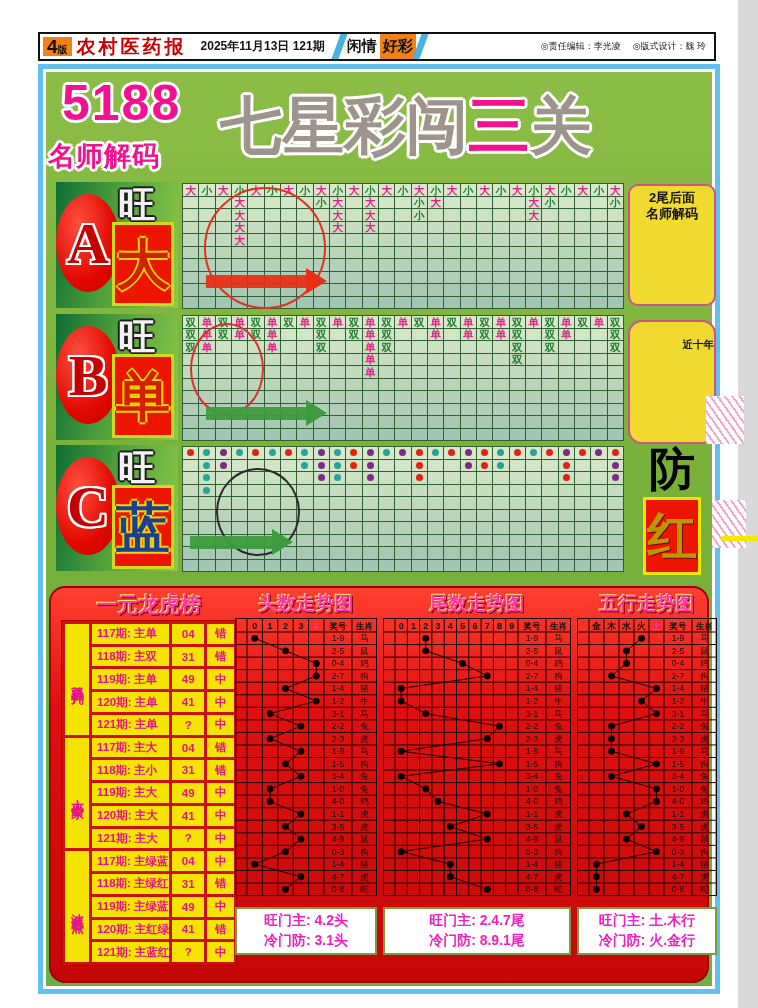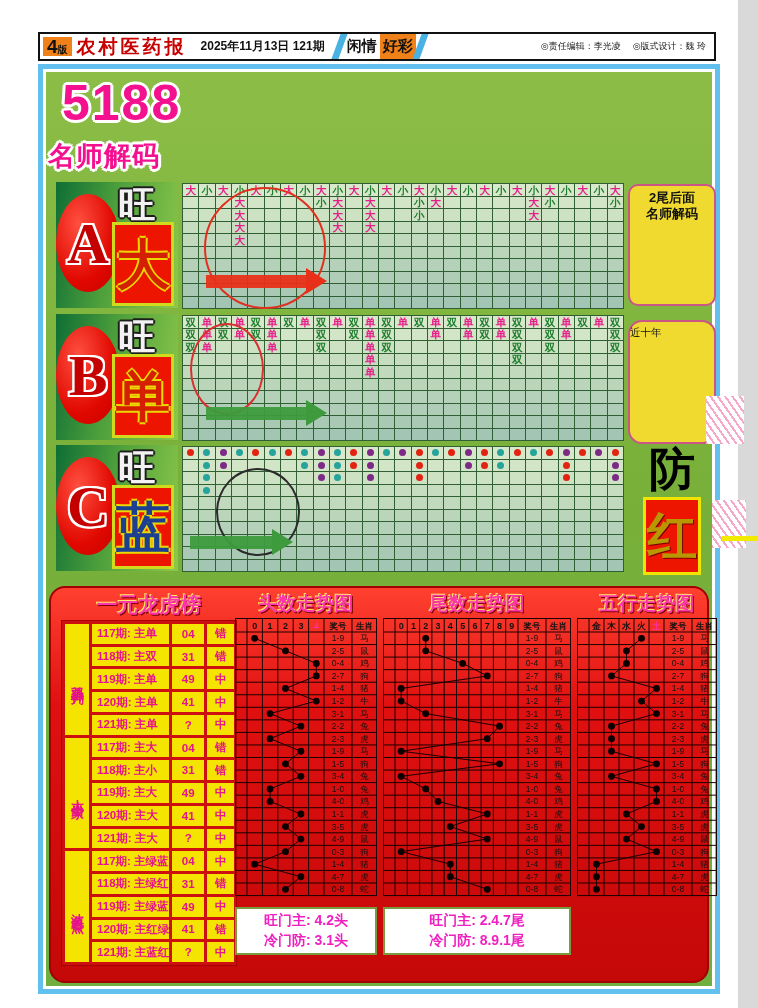--- a/index.html
+++ b/index.html
@@ -70,21 +70,21 @@
   .arrow-b{color:#3d9b3d;left:24px;top:92px;width:118px;}
   .arrow-c{color:#3d9b3d;left:8px;top:90px;width:100px;}
   
   .sec-side{position:absolute;left:582px;top:2px;width:88px;height:126px;}
   .tips{position:absolute;left:0;top:2px;right:0;bottom:2px;background:#f0da30;border:2px solid #cc5588;
         border-radius:10px;padding:4px 1px;box-sizing:border-box;}
   .tips-title{font-size:13px;font-weight:bold;color:#111;text-align:center;line-height:1.2;}
   .tips-nums{margin-top:5px;text-align:center;font-family:"DejaVu Sans Mono","Liberation Mono",monospace;
              font-size:11.5px;font-weight:bold;color:#111;line-height:1.45;}
   .near-box{position:absolute;left:0;top:6px;right:0;bottom:-4px;background:#f0da30;border:2px solid #cc5588;border-radius:14px;}
-  .near-label{margin-top:4px;text-align:left;font-size:10.5px;font-weight:normal;color:#111;}
+  .near-label{margin-top:16px;text-align:right;font-size:10.5px;font-weight:bold;color:#111;}
   .fang{font-family:"Liberation Serif","DejaVu Serif",serif;text-align:center;font-size:46px;line-height:1;
         font-weight:bold;color:#000;margin-top:2px;}
   .kb-red{width:58px;height:78px;margin:4px auto 0;background:#ee1500;border:3px solid #f0e400;
           display:flex;align-items:center;justify-content:center;box-sizing:border-box;}
   .red-char{font-size:50px;font-weight:bold;color:#b89800;text-shadow:1px 1px 0 #7a0000;}
   
   .bottom{position:absolute;left:3px;right:3px;top:514px;bottom:3px;border-radius:16px;
           background:linear-gradient(180deg,#ff4030,#e01010 30%,#c40808);border:2px solid #a00000;box-sizing:border-box;}
   .btitle{text-align:center;font-weight:bold;color:#ff35aa;
           text-shadow:-1px -1px 0 #ffe86a,1px 1px 0 #7a0000;}
@@ -133,20 +133,21 @@
       <span>◎版式设计：魏 玲</span>
     </div>
   </div>
 
   <div class="panel">
     <div class="panel-bg">
 
       <div class="masthead">
         <div class="m-code o-w">5188</div>
         <div class="m-sub o-w">名师解码</div>
+        <div class="m-title o-w"><span>七星彩闯</span><span class="accent">三</span><span>关</span></div>
       </div>
 
       <div class="section sec-a">
         <div class="sec-label">
           <div class="oval">
               <span class="letter">A</span>
             </div>
           <div class="wang">旺</div>
           <div class="keybox">
               <span class="keychar" style="color:#d42000">大</span>
@@ -1524,20 +1525,24 @@
                 <circle cx="79.5" cy="183.425" r="3.4" fill="#0a0000"></circle>
                 <circle cx="49.5" cy="195.97500000000002" r="3.4" fill="#0a0000"></circle>
                 <circle cx="64.5" cy="208.525" r="3.4" fill="#0a0000"></circle>
                 <circle cx="49.5" cy="221.07500000000002" r="3.4" fill="#0a0000"></circle>
                 <circle cx="79.5" cy="233.625" r="3.4" fill="#0a0000"></circle>
                 <circle cx="19.5" cy="246.175" r="3.4" fill="#0a0000"></circle>
                 <circle cx="19.5" cy="258.725" r="3.4" fill="#0a0000"></circle>
                 <circle cx="19.5" cy="271.27500000000003" r="3.4" fill="#0a0000"></circle>
               </svg>
             </div>
+          <div class="note">
+              <div>旺门主: 土.木行</div>
+              <div>冷门防: 火.金行</div>
+            </div>
         </div>
       </div>
 
     </div>
   </div>
 
   <div class="hatch hatch1"></div>
   <div class="hatch hatch2"></div>
   <div class="ydash"></div>
 </div>

